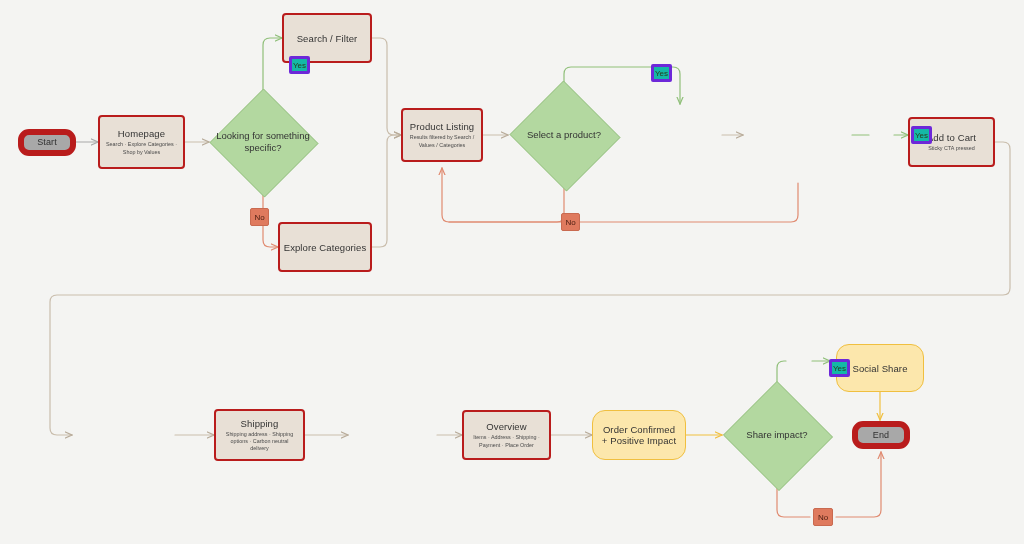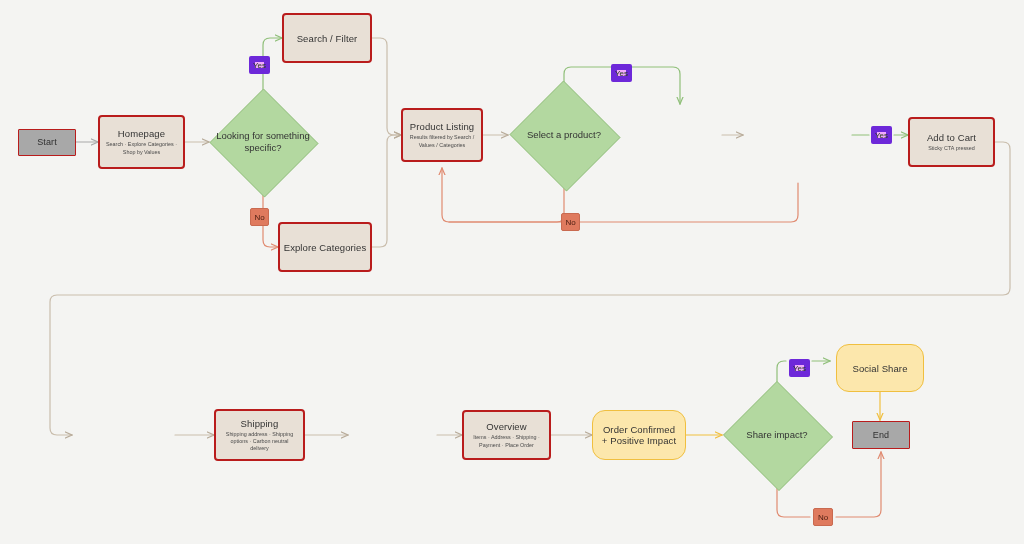--- a/index.html
+++ b/index.html
@@ -23,22 +23,22 @@
   }
   .node .title { font-size: 9.5px; line-height: 11px; letter-spacing: .1px; }
   .node .sub { font-size: 5.4px; line-height: 7.2px; color: #4a4a4a; margin-top: 2px; padding: 0 6px; }
   .proc {
     background: #e8e0d6;
     border: 2px solid #b91c1c;
     border-radius: 4px;
   }
   .terminal {
     background: #a8a8a8;
-    border: 1px solid #b91c1c;
-    border-radius: 1px;
+    border: 6px solid #b91c1c;
+    border-radius: 11px;
   }
   .terminal .title { font-size: 9px; color: #2f2f2f; }
   .accent {
     background: #fce7ac;
     border: 1px solid #f0bf3f;
     border-radius: 13px;
   }
   .decision {
     position: absolute;
     display: flex;
@@ -61,21 +61,21 @@
     padding: 0 4px;
   }
   .badge {
     position: absolute;
     box-sizing: border-box;
     display: flex; align-items: center; justify-content: center;
     font-size: 8px;
     border-radius: 2px;
     z-index: 5;
   }
-  .badge-yes { background: #f0abfc; border: 6px solid #6d28d9; color: #26401c; }
+  .badge-yes { background: #14b8a6; border: 3px solid #6d28d9; color: #26401c; margin-left: 40px; }
   .badge-no  { background: #df7a5e; border: 1px solid #c96a50; color: #4a1d10; }
 </style>
 </head>
 <body>
 
 <div id="canvas">
 
   <svg class="edges" viewBox="0 0 1024 544">
     <defs>
       <marker id="ah-d" markerWidth="7" markerHeight="7" refX="6" refY="3" orient="auto">

